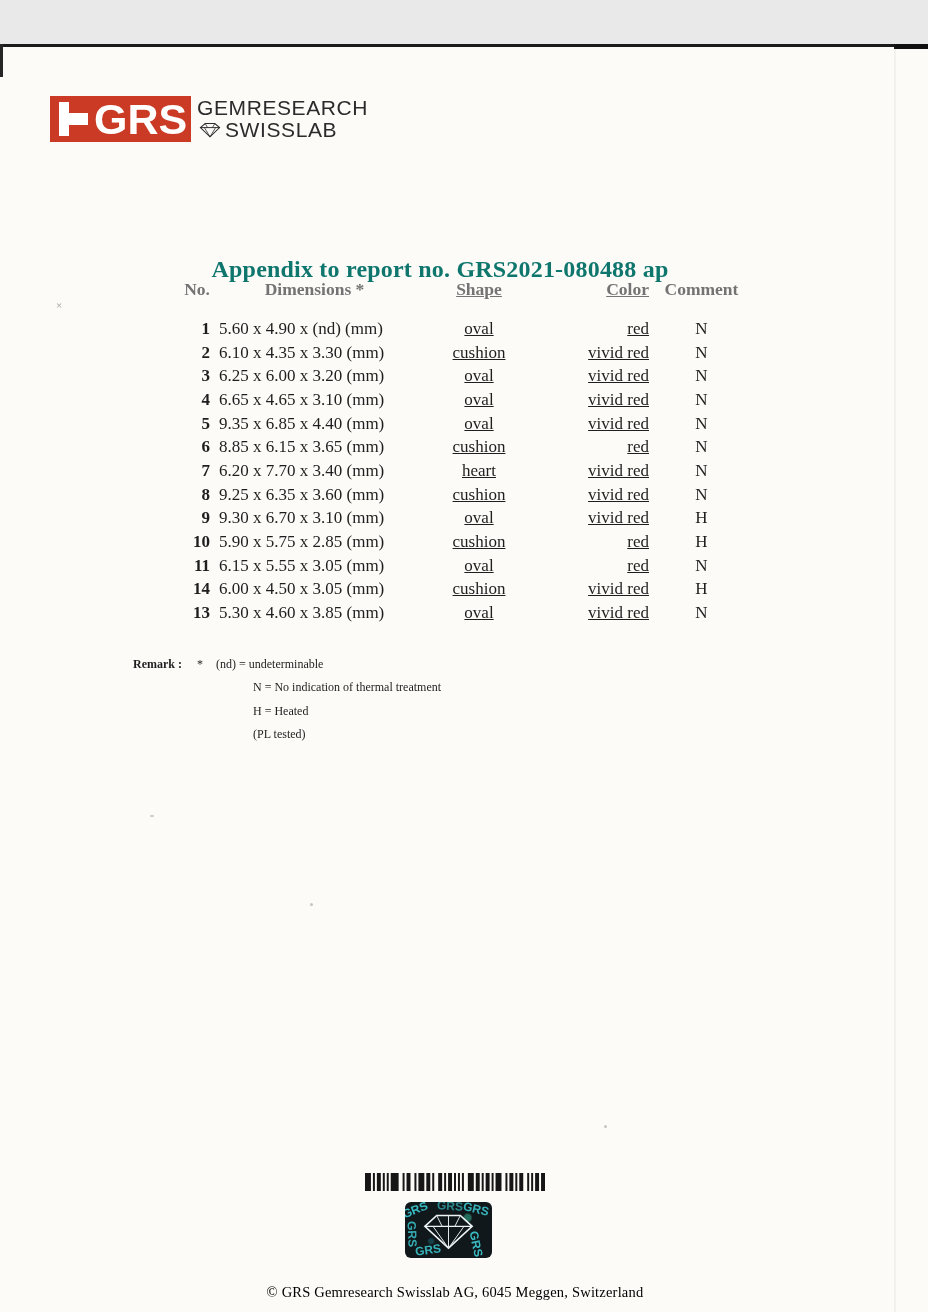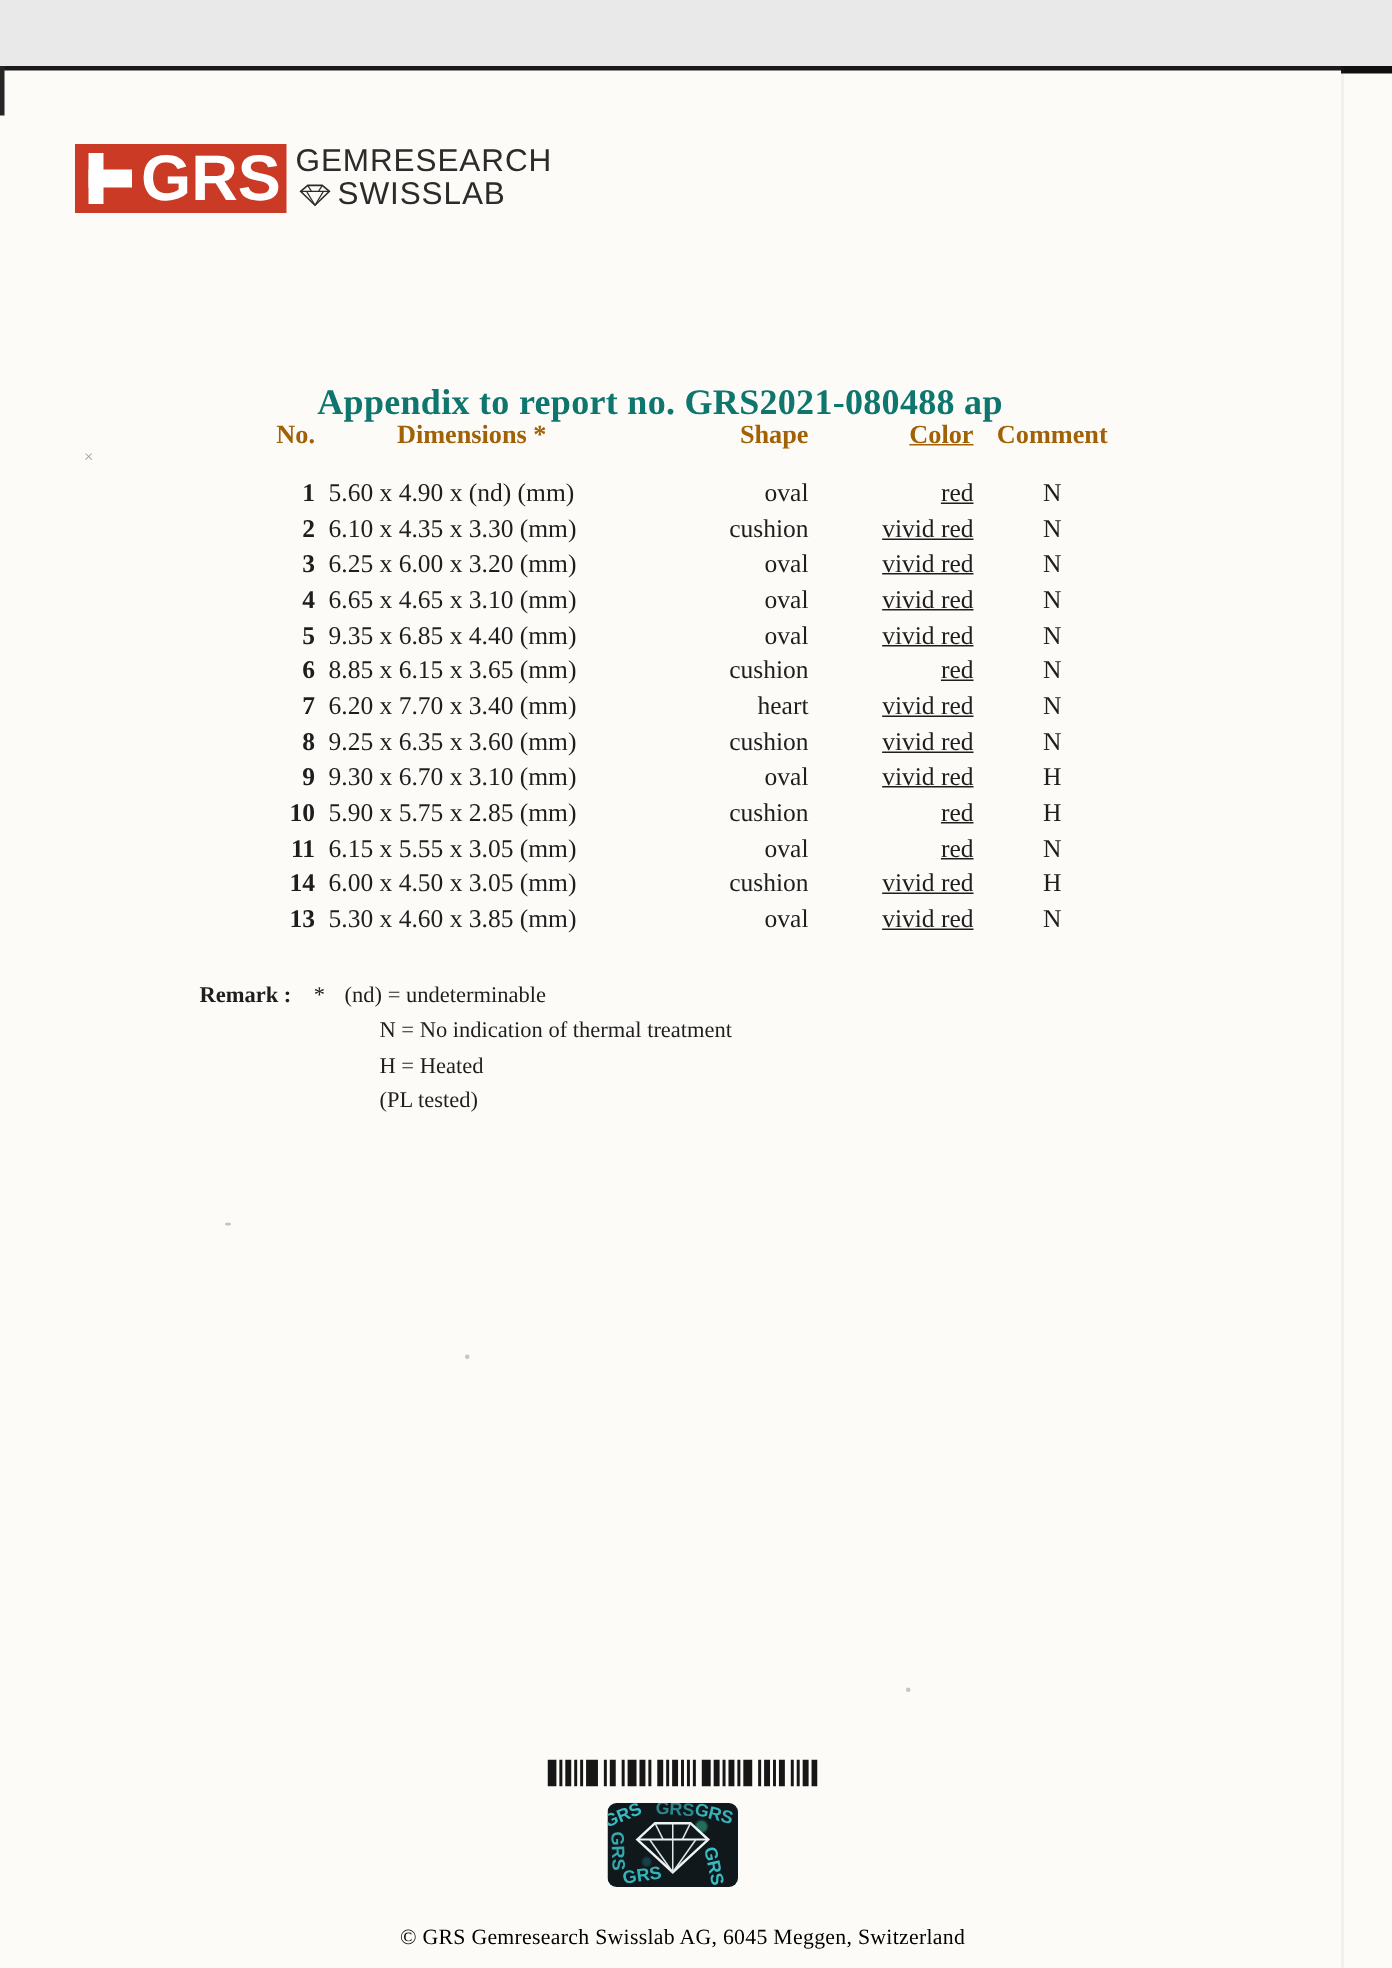--- a/index.html
+++ b/index.html
@@ -30,33 +30,33 @@
   .logo-line1{font-size:21px;line-height:22px;letter-spacing:0.6px;}
   .logo-line2{font-size:21px;line-height:22px;letter-spacing:0.6px;display:flex;align-items:center;gap:2px;}
   .logo-diamond{display:inline-block;width:26px;height:16px;}
 
   
   .title{position:absolute;left:0;top:212px;width:880px;text-align:center;
          font-size:24px;font-weight:bold;letter-spacing:0.2px;color:#0f766e;}
 
   
   .report-table{position:absolute;left:148px;top:234px;border-collapse:collapse;table-layout:fixed;}
-  .report-table th{font-size:17.5px;font-weight:bold;padding:0 0 17px 0;height:22px;color:#a16207;}
+  .report-table th{font-size:17.5px;font-weight:bold;padding:0 0 17px 0;height:22px;color:#737373;}
   .report-table td{height:23.7px;font-size:17px;padding:0;color:#1e1e1e;}
   .c-no{width:62px;text-align:right;}
   td.c-no{font-weight:bold;}
   .c-dim{width:200px;text-align:left;}
   td.c-dim{padding-left:9px;}
   th.c-dim{text-align:center;}
-  .c-shape{width:120px;text-align:right;}
+  .c-shape{width:120px;text-align:center;text-decoration:underline;}
   .c-color{width:110px;text-align:right;text-decoration:underline;}
   .c-comment{width:105px;text-align:center;}
 
   
-  .remark{position:absolute;left:133px;top:609px;font-size:15px;line-height:23.4px;color:#1e1e1e;}
+  .remark{position:absolute;left:133px;top:609px;font-size:12px;line-height:23.4px;color:#1e1e1e;}
   .remark-label{font-weight:bold;margin-right:15px;}
   .remark-star{margin-right:13px;}
   .remark-indent{margin-left:120px;}
 
   
   .barcode{position:absolute;left:365px;top:1129px;width:180px;height:18px;}
   .barcode svg{width:180px;height:18px;display:block;}
 
   
   .hologram{position:absolute;left:405px;top:1158px;width:87px;height:56px;background:#10181c;

